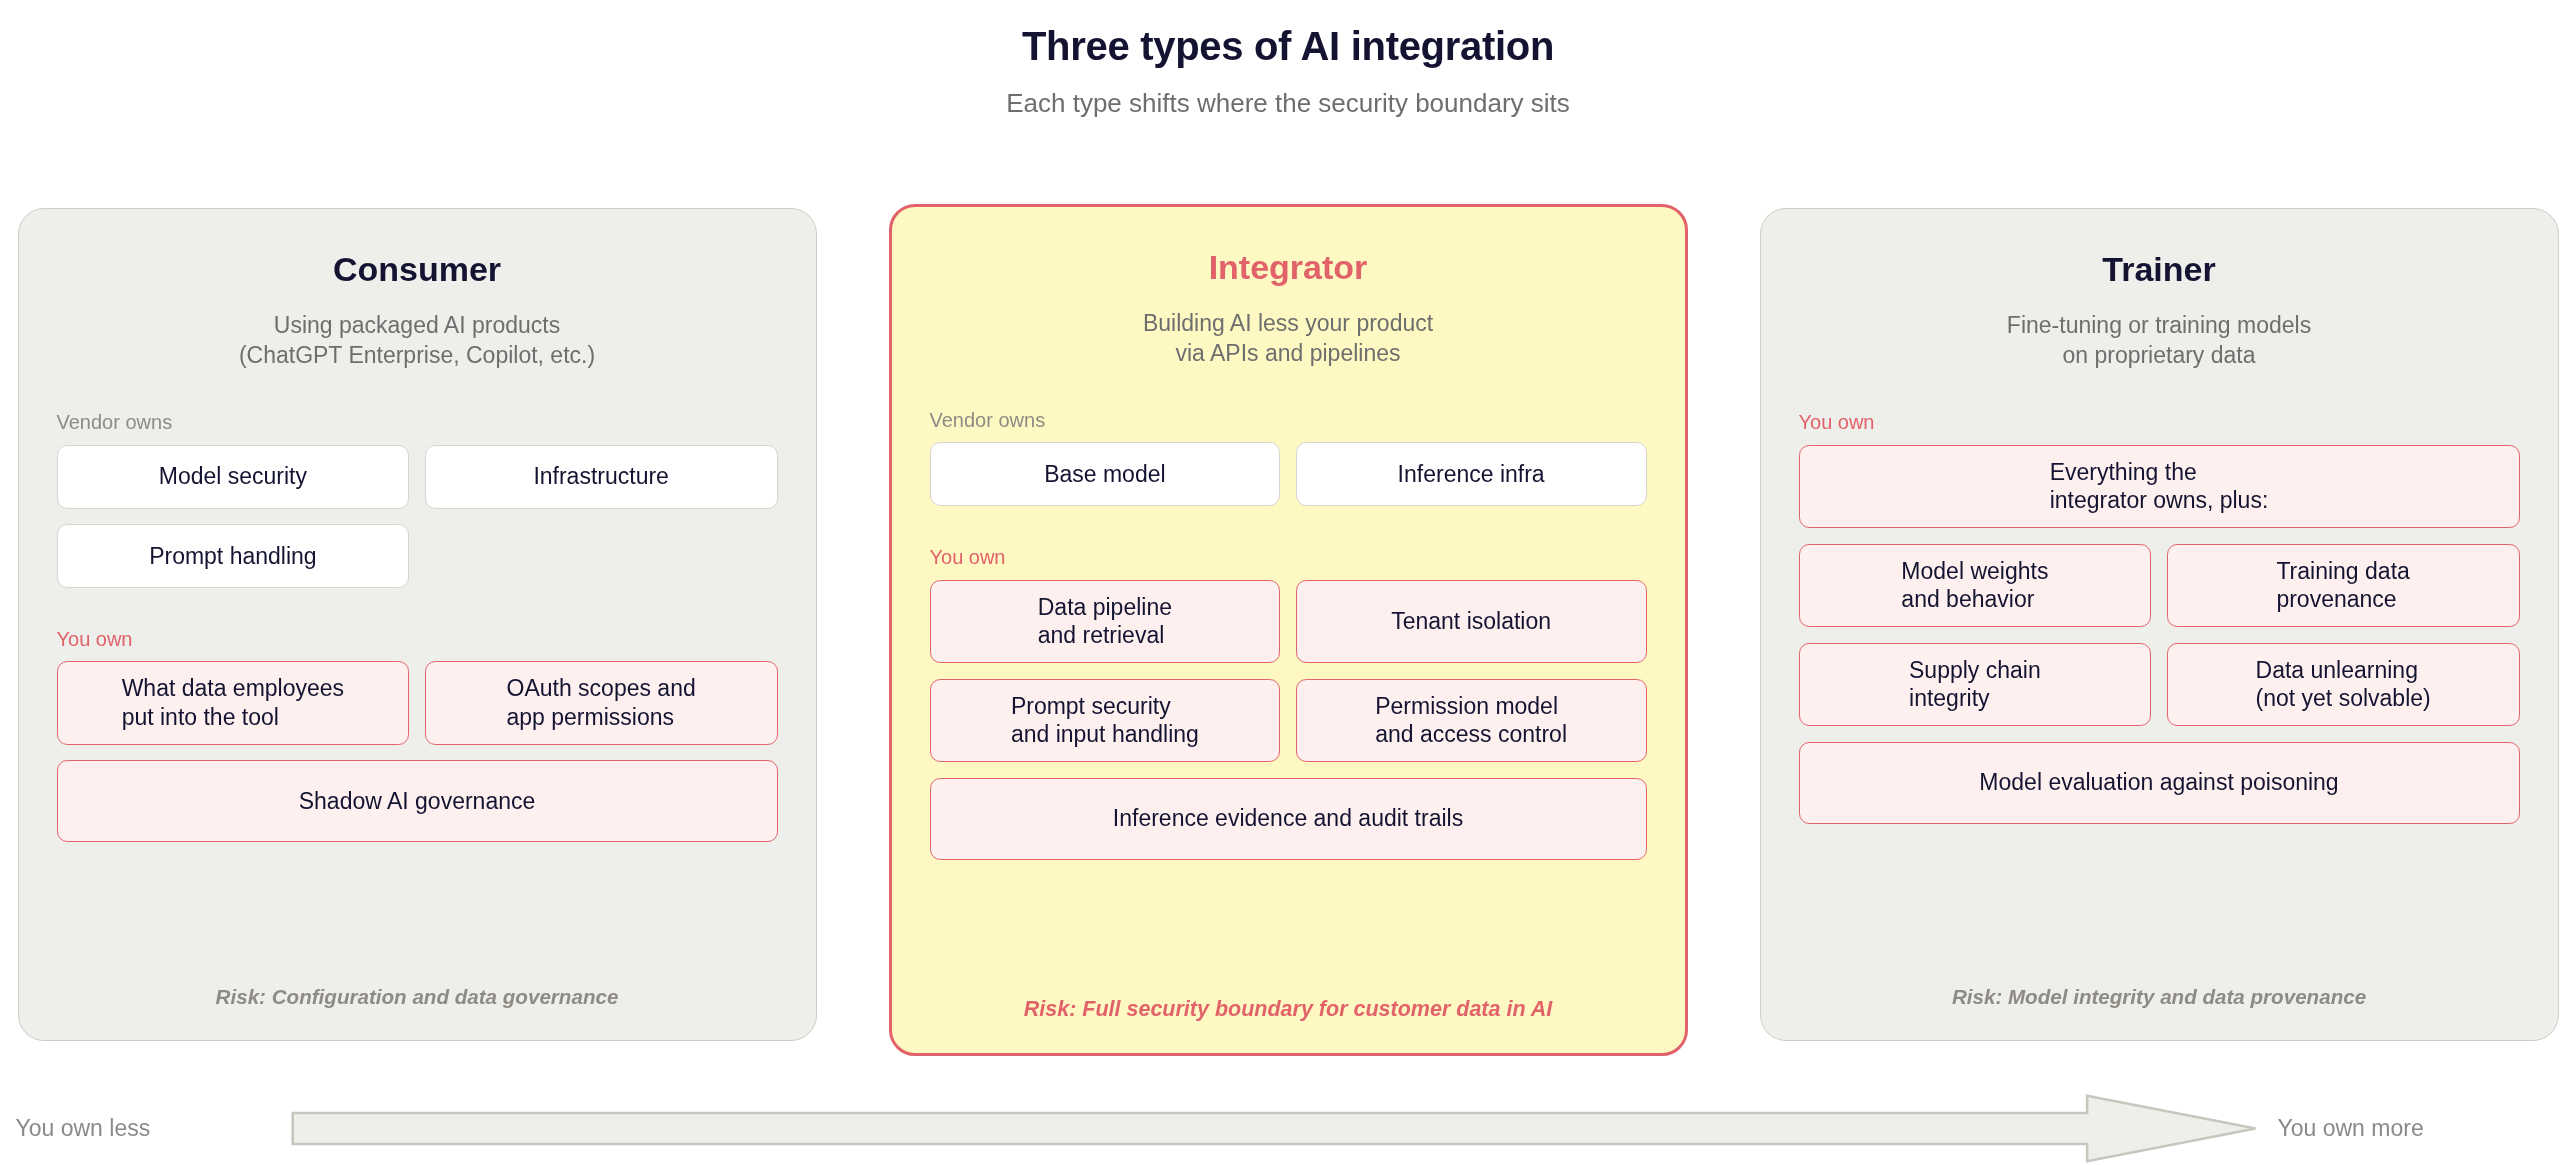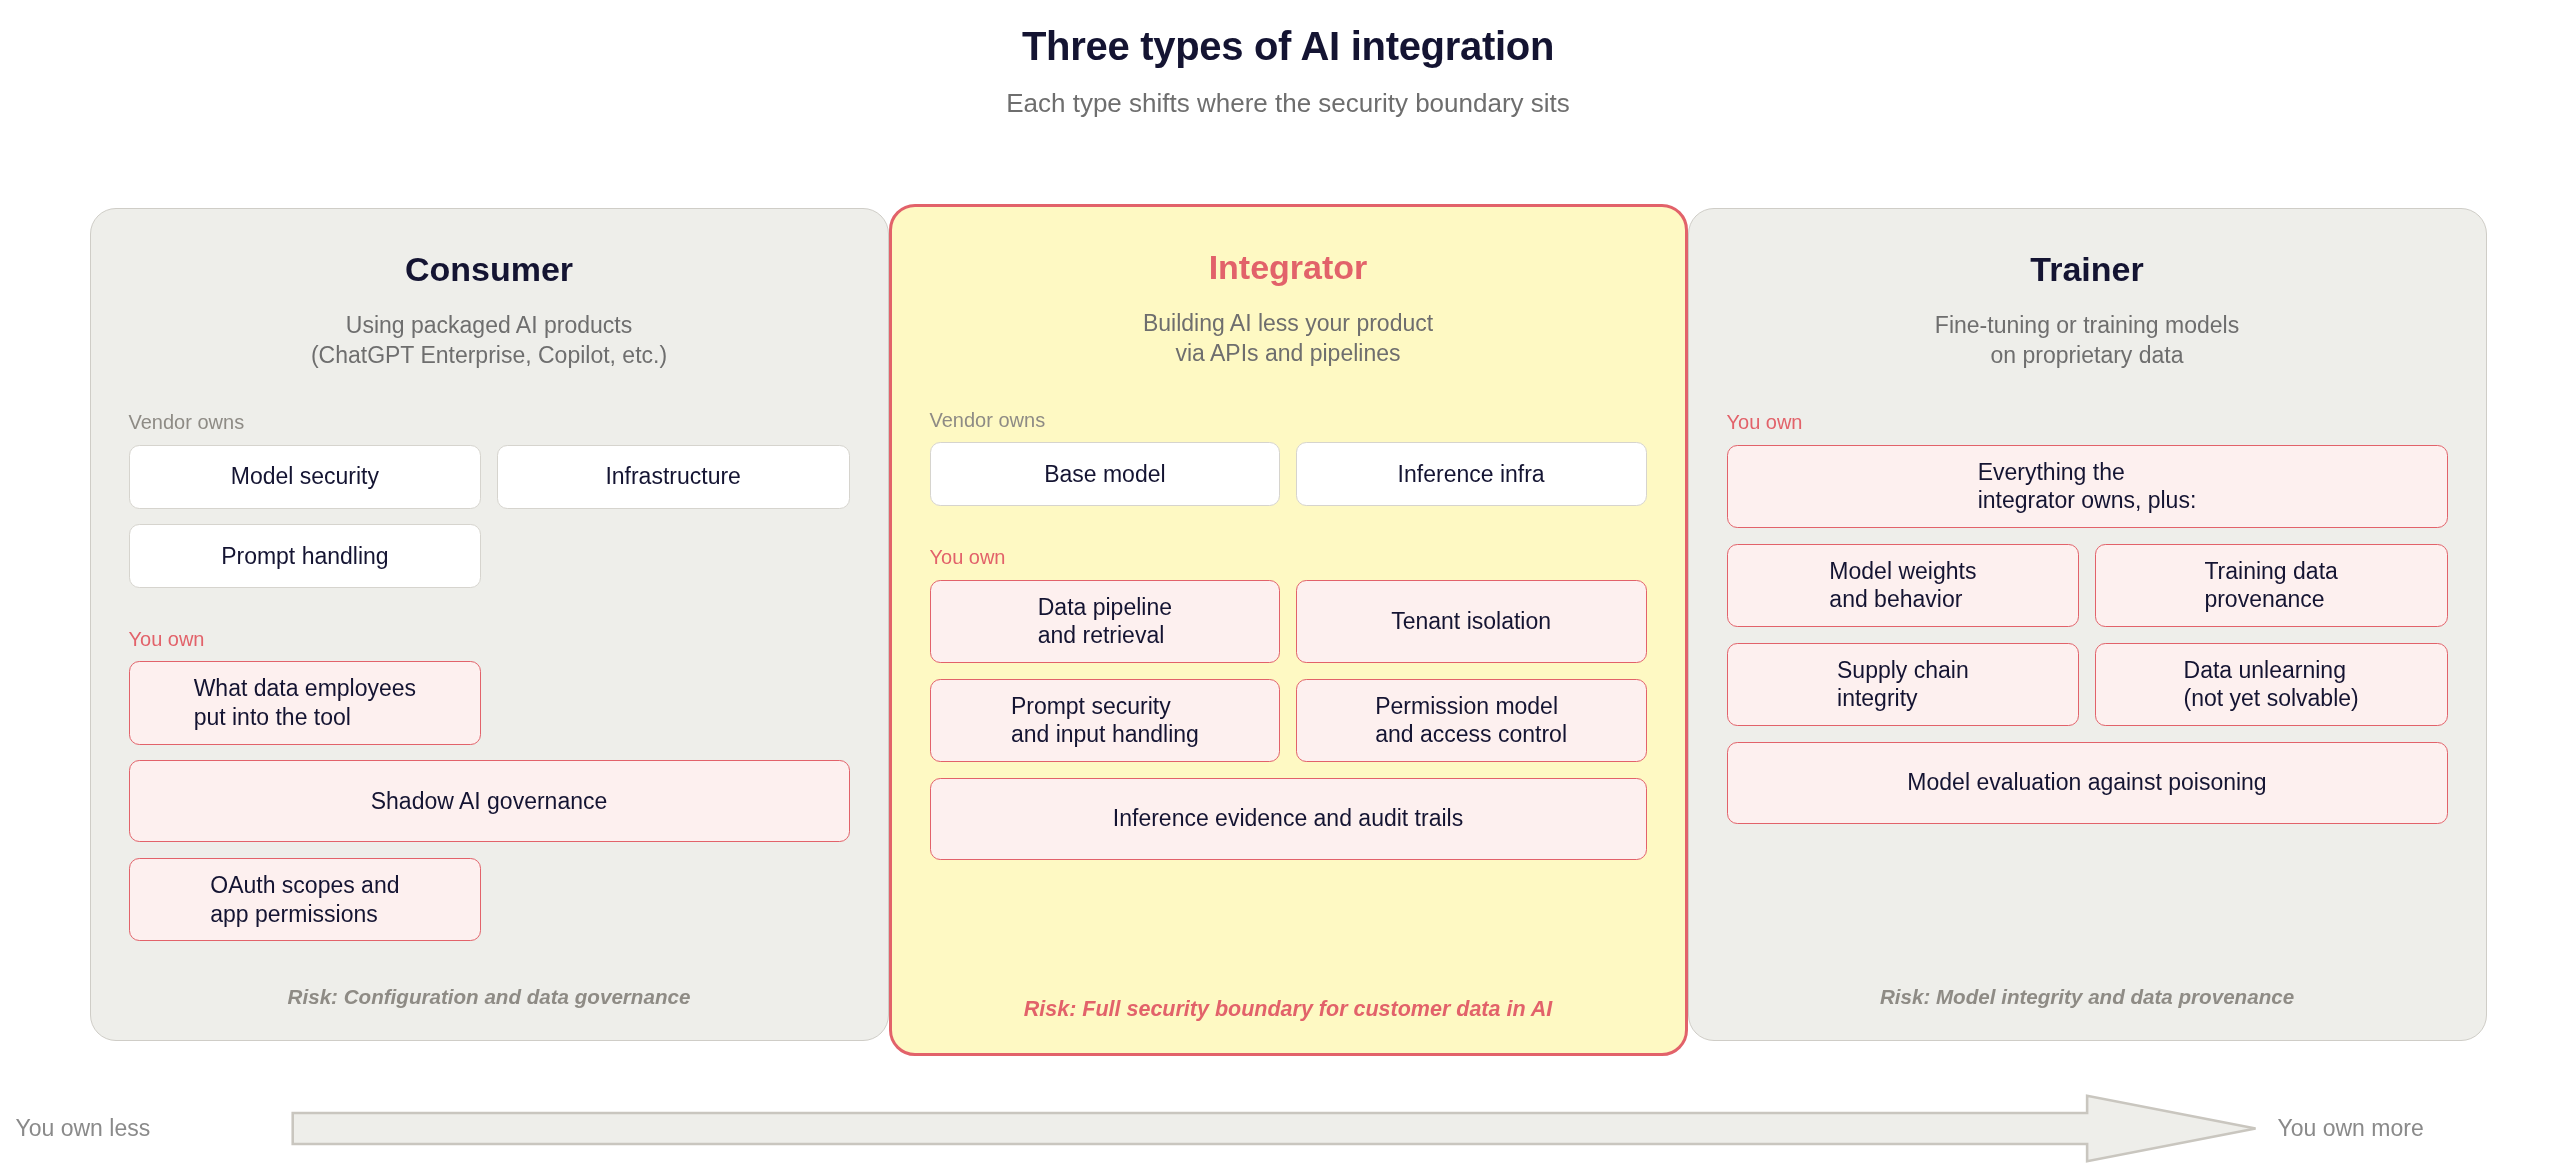--- a/index.html
+++ b/index.html
@@ -42,20 +42,21 @@
   
   .cards-row {
     position: absolute;
     top: 204px;
     left: 0;
     width: 2576px;
     height: 859px;
     display: flex;
     justify-content: center;
     align-items: flex-start;
+    gap: 72px;
   }
 
   .card {
     width: 799px;
     box-sizing: border-box;
     border-radius: 26px;
     padding: 34px 38px 24px 38px;
     display: flex;
     flex-direction: column;
   }
@@ -191,23 +192,23 @@
       <div class="section-label vendor">Vendor owns</div>
       <div class="chip-grid">
         <div class="chip half vendor-chip">Model security</div>
         <div class="chip half vendor-chip">Infrastructure</div>
         <div class="chip half vendor-chip">Prompt handling</div>
       </div>
       <div class="section-label you">You own</div>
       <div class="chip-grid">
         <div class="chip half you-chip tall">What data employees
 put into the tool</div>
-        <div class="chip full you-chip tall">Shadow AI governance</div>
         <div class="chip half you-chip tall">OAuth scopes and
 app permissions</div>
+        <div class="chip full you-chip tall">Shadow AI governance</div>
       </div>
       <div class="risk-note">Risk: Configuration and data governance</div>
     </div>
     <div class="card accent">
       <h2 class="card-title accent-title">Integrator</h2>
       <p class="card-subtitle">Building AI less your product
 via APIs and pipelines</p>
       <div class="section-label vendor">Vendor owns</div>
       <div class="chip-grid">
         <div class="chip half vendor-chip">Base model</div>

